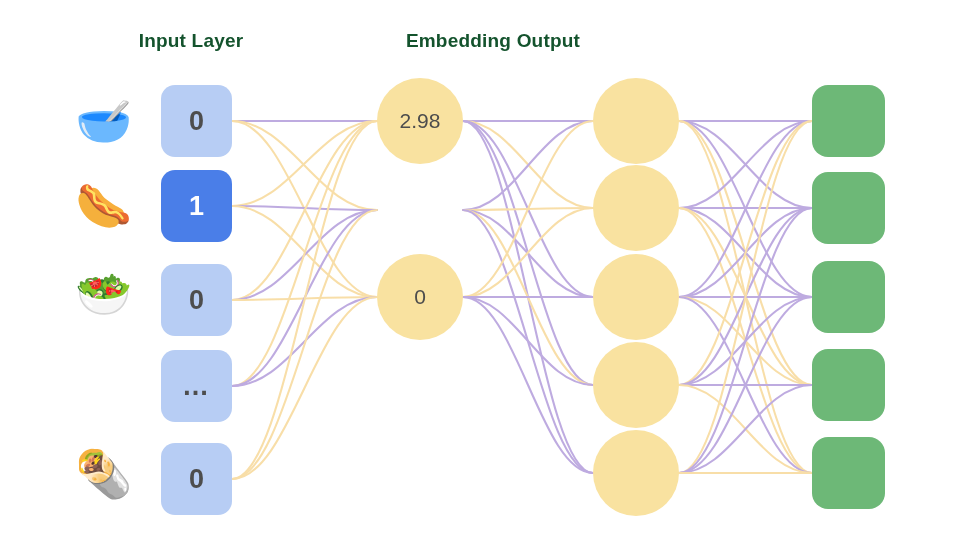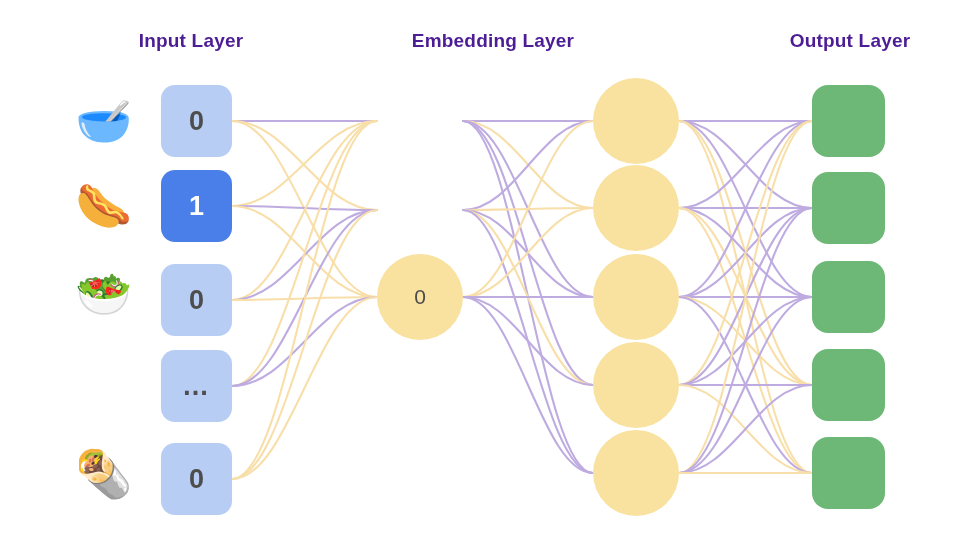--- a/index.html
+++ b/index.html
@@ -19,21 +19,21 @@
     width: 960px;
     height: 540px;
     background: #ffffff;
   }
 
   
   .layer-title {
     position: absolute;
     font-size: 19px;
     font-weight: bold;
-    color: #4c1d95;
+    color: #14532d;
     letter-spacing: 0.2px;
     white-space: nowrap;
     text-align: center;
     top: 30px;
   }
   #title-input  { left: 101px; width: 180px; }
   #title-embed  { left: 243px; width: 500px; }
   #title-output { left: 760px; width: 180px; }
 
   
@@ -195,34 +195,34 @@
         <path d="M679,473 C732,473 759,121 812,121" stroke="#f7d99a"></path>
         <path d="M679,473 C732,473 759,208 812,208" stroke="#b39ddb"></path>
         <path d="M679,473 C732,473 759,297 812,297" stroke="#b39ddb"></path>
         <path d="M679,473 C732,473 759,385 812,385" stroke="#b39ddb"></path>
         <path d="M679,473 C732,473 759,473 812,473" stroke="#f7d99a"></path>
       </g>
     </g>
   </svg>
 
   <div class="layer-title" id="title-input">Input Layer</div>
-  <div class="layer-title" id="title-embed">Embedding Layer</div>
-  <div class="layer-title" id="title-output">Output Layer</div>
+  <div class="layer-title" id="title-embed">Embedding Output</div>
 
   <div class="icon-cell" style="top:85px">🥣</div>
   <div class="icon-cell" style="top:170px">🌭</div>
   <div class="icon-cell" style="top:258px">🥗</div>
   <div class="icon-cell" style="top:438px">🌯</div>
 
   <div class="input-box" style="top:85px">0</div>
   <div class="input-box active" style="top:170px">1</div>
   <div class="input-box" style="top:264px">0</div>
   <div class="input-box dots" style="top:350px">…</div>
   <div class="input-box" style="top:443px">0</div>
 
+  <div class="embed-node" style="top:78px">2.98</div>
   <div class="embed-node" style="top:254px">0</div>
 
   <div class="hidden-node" style="top:78px"></div>
   <div class="hidden-node" style="top:165px"></div>
   <div class="hidden-node" style="top:254px"></div>
   <div class="hidden-node" style="top:342px"></div>
   <div class="hidden-node" style="top:430px"></div>
 
   <div class="output-box" style="top:85px"></div>
   <div class="output-box" style="top:172px"></div>

